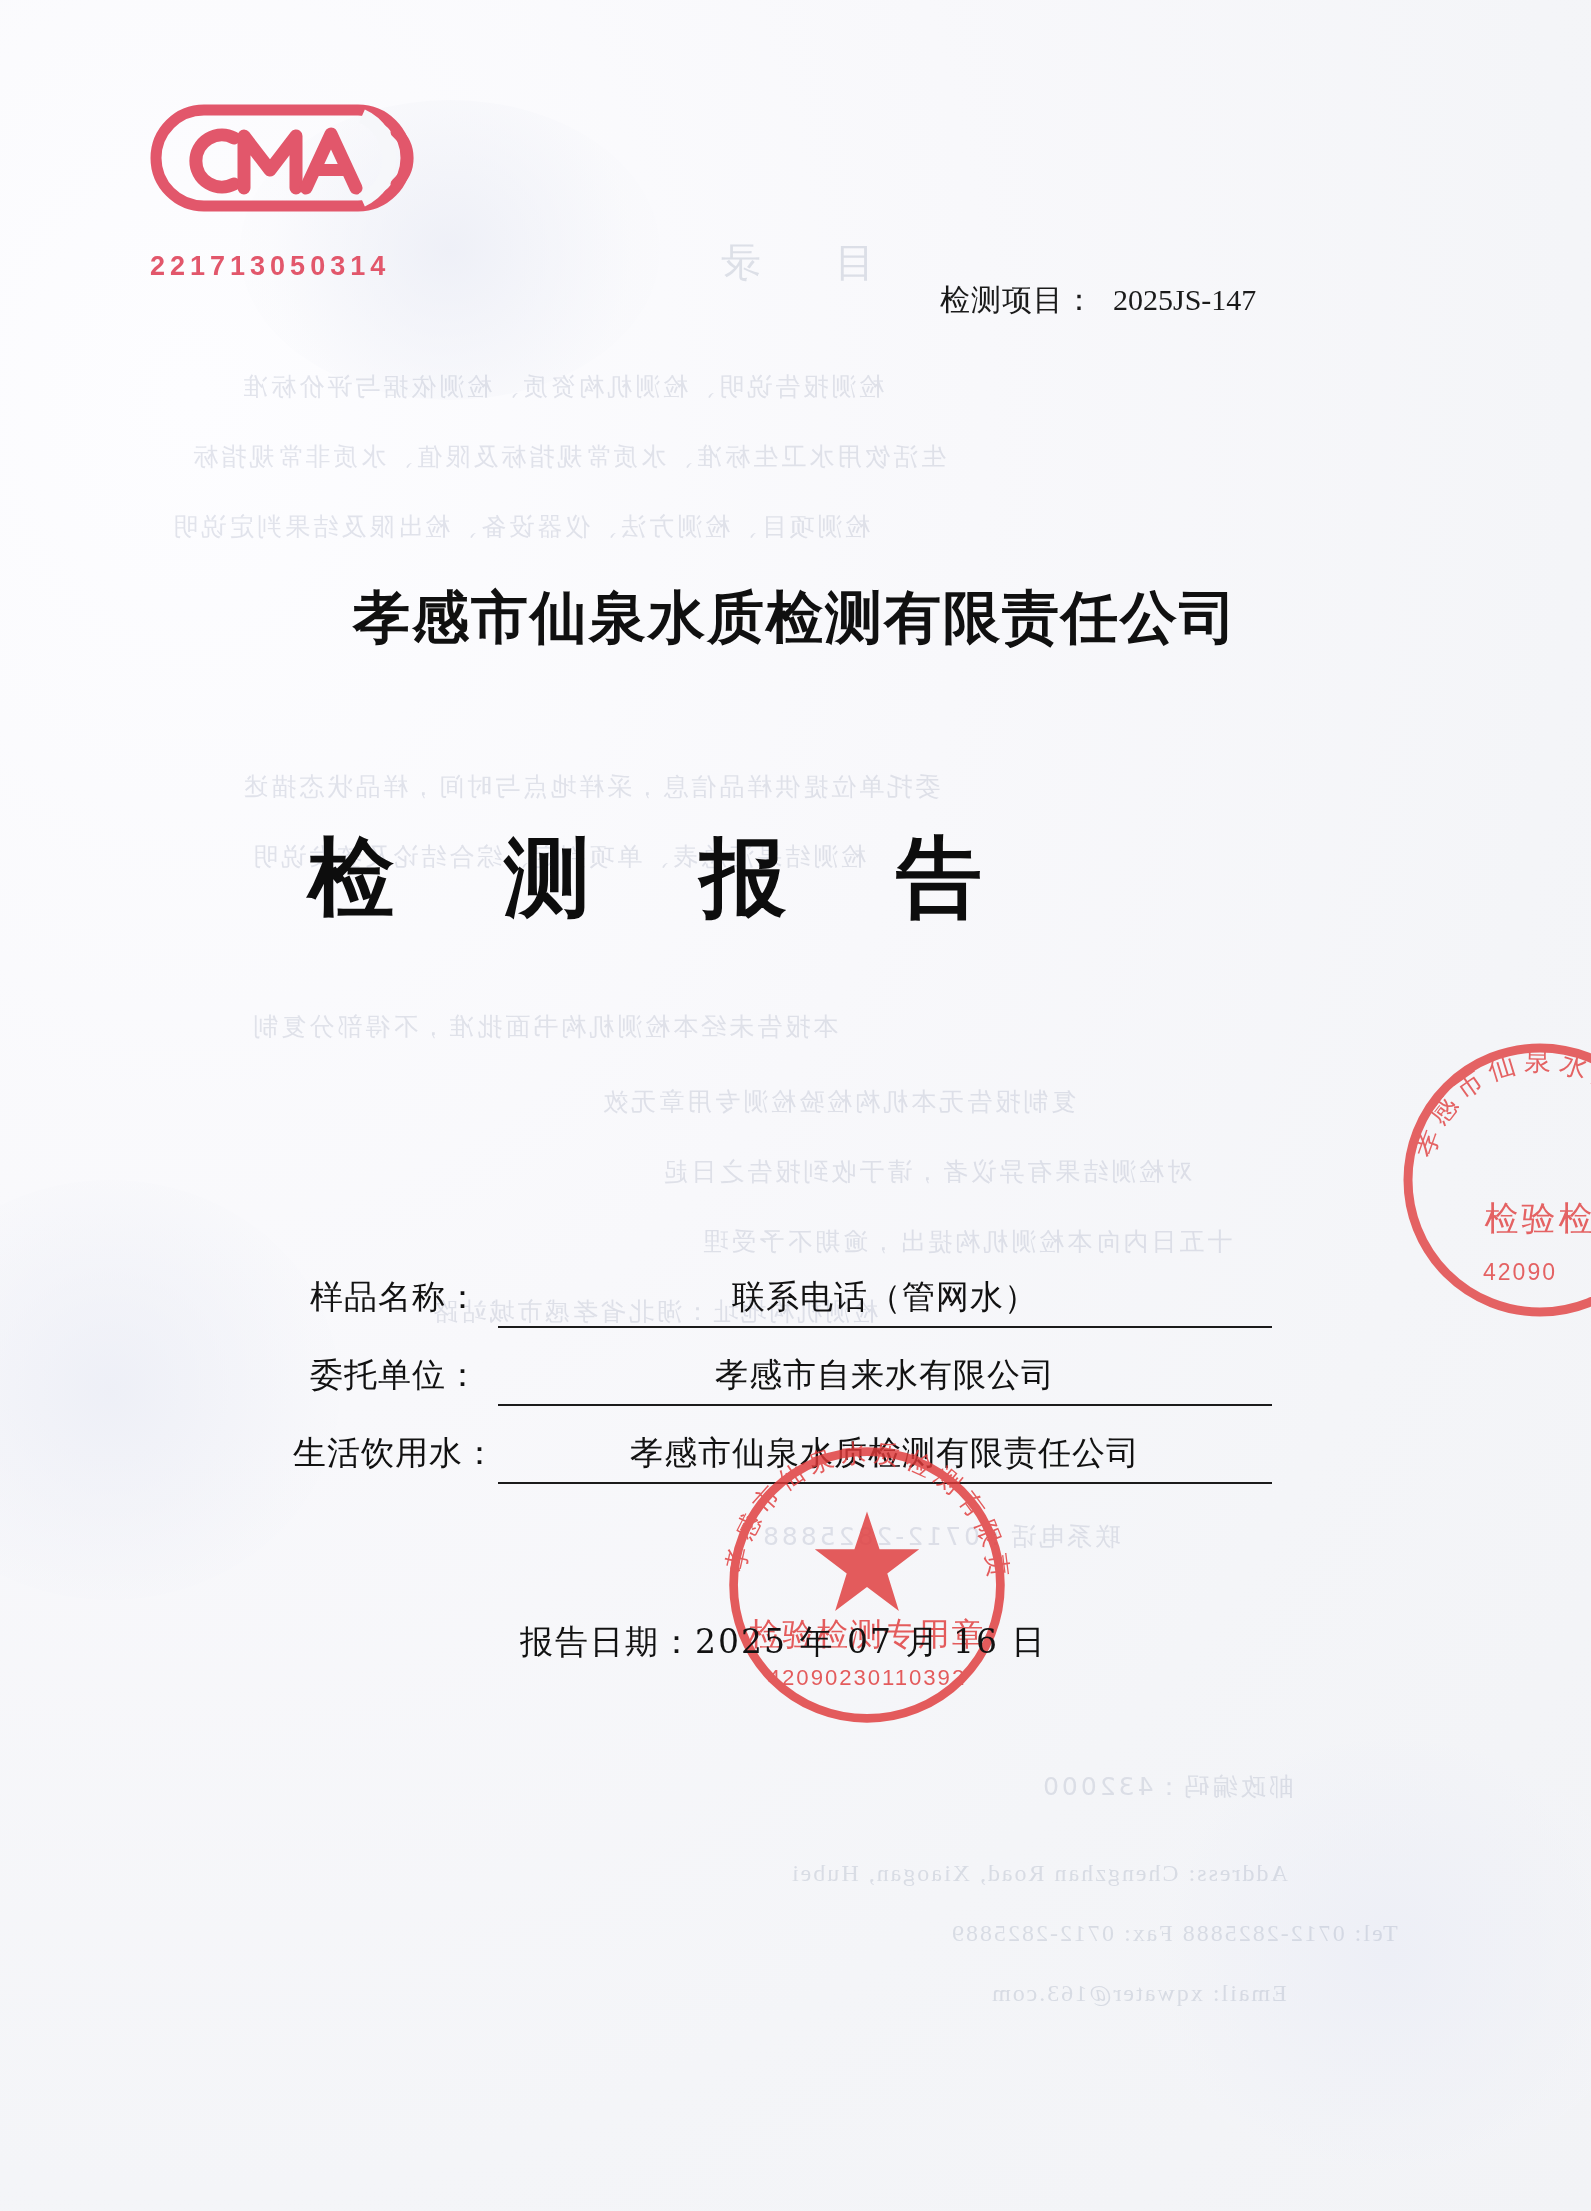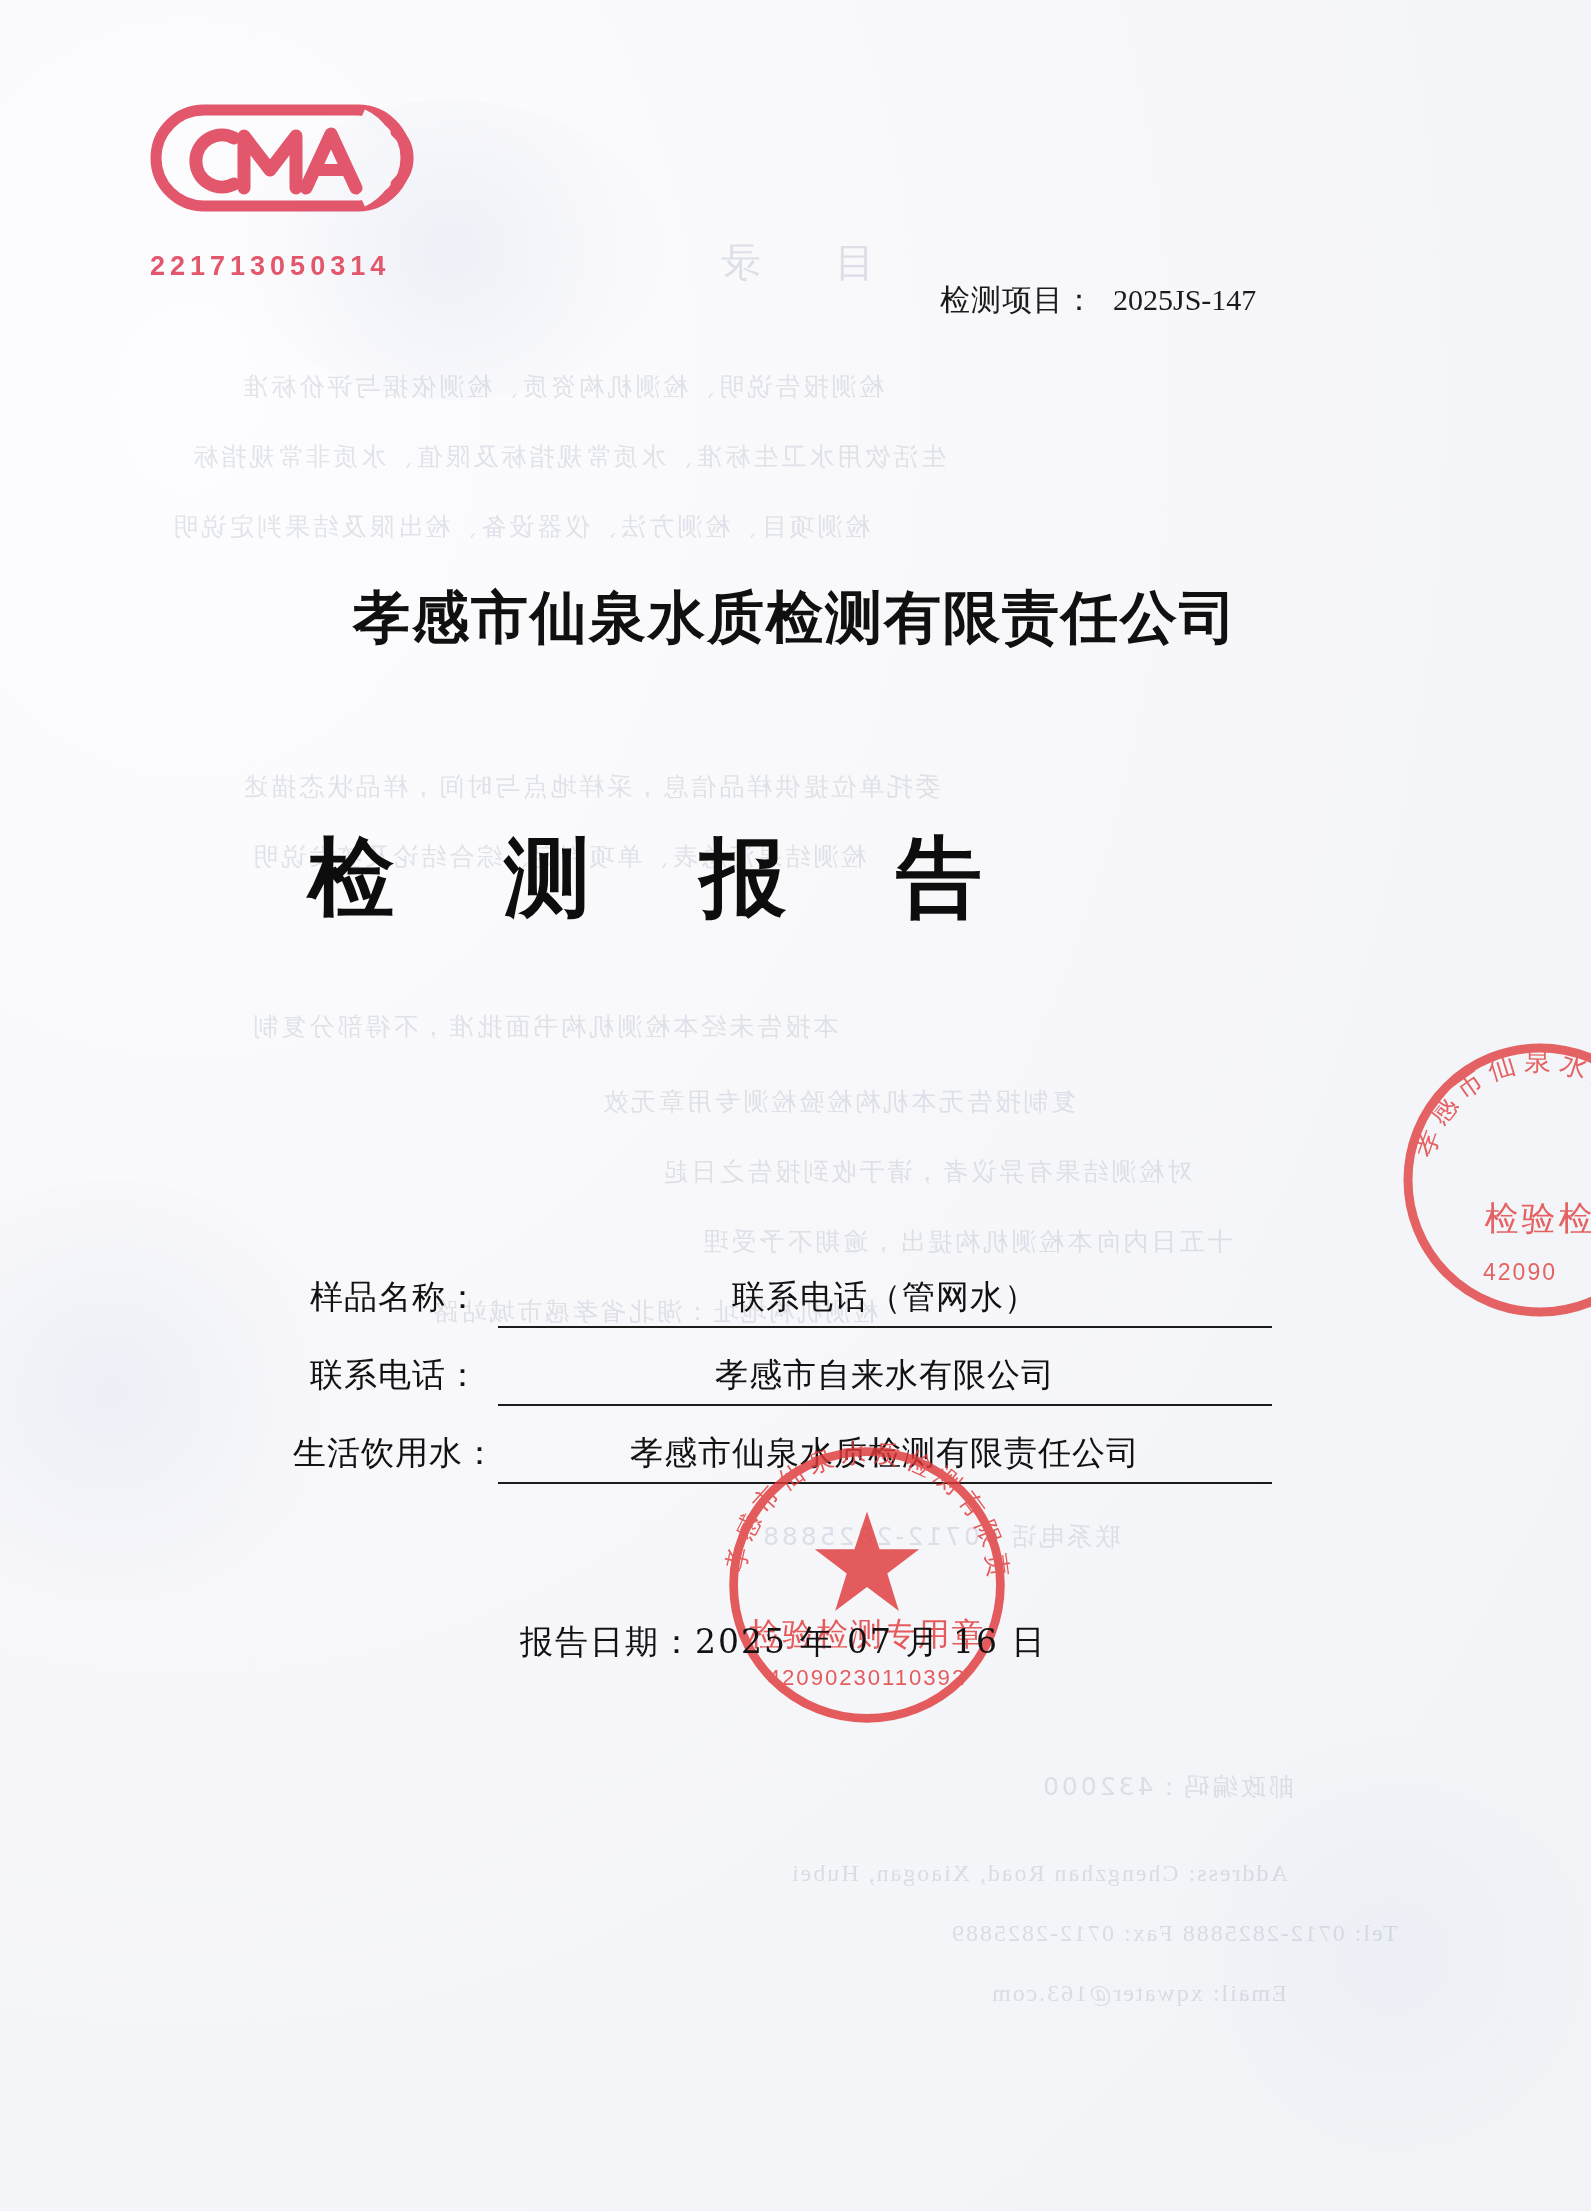--- a/index.html
+++ b/index.html
@@ -237,21 +237,21 @@
   <div class="fields">
 
     <div class="field-row">
       <div class="field-label">样品名称：</div>
       <div class="field-value-wrap">
         <span class="field-value">联系电话（管网水）</span>
       </div>
     </div>
 
     <div class="field-row">
-      <div class="field-label">联系电话：</div>
+      <div class="field-label">委托单位：</div>
       <div class="field-value-wrap">
         <span class="field-value">孝感市自来水有限公司</span>
       </div>
     </div>
 
     <div class="field-row">
       <div class="field-label">生活饮用水：</div>
       <div class="field-value-wrap">
         <span class="field-value">孝感市仙泉水质检测有限责任公司</span>
       </div>

